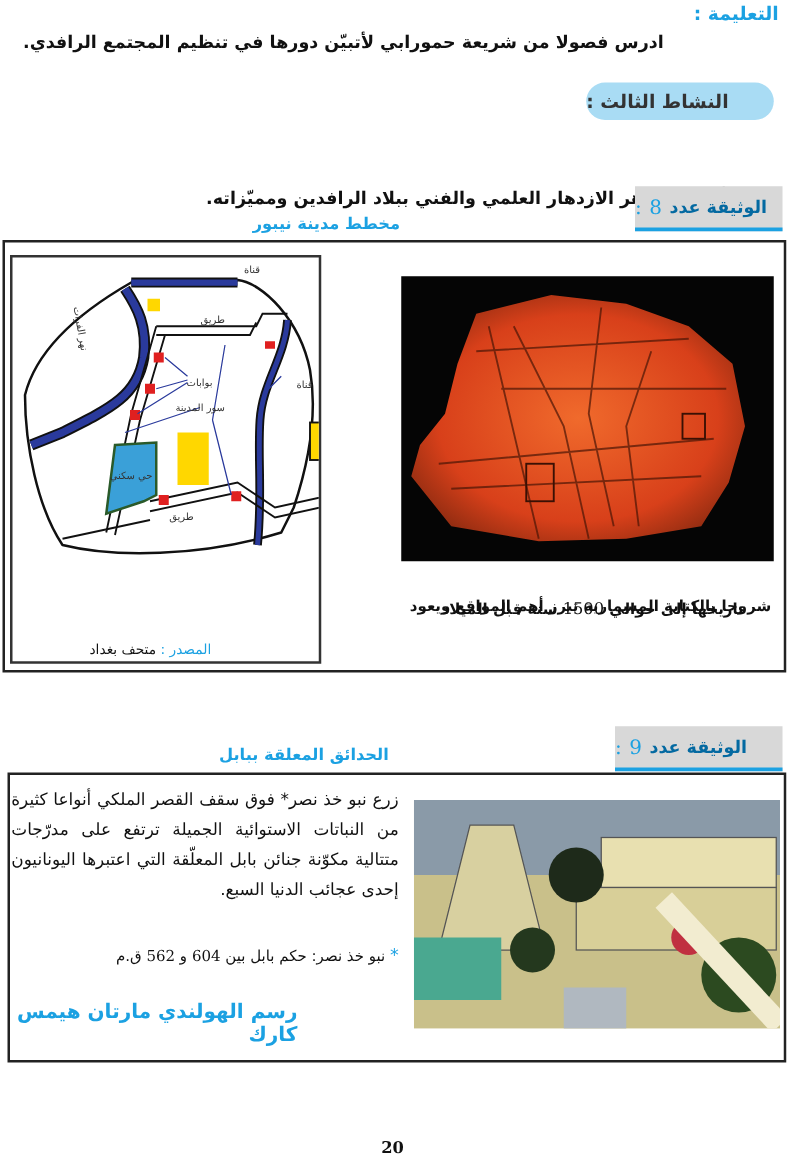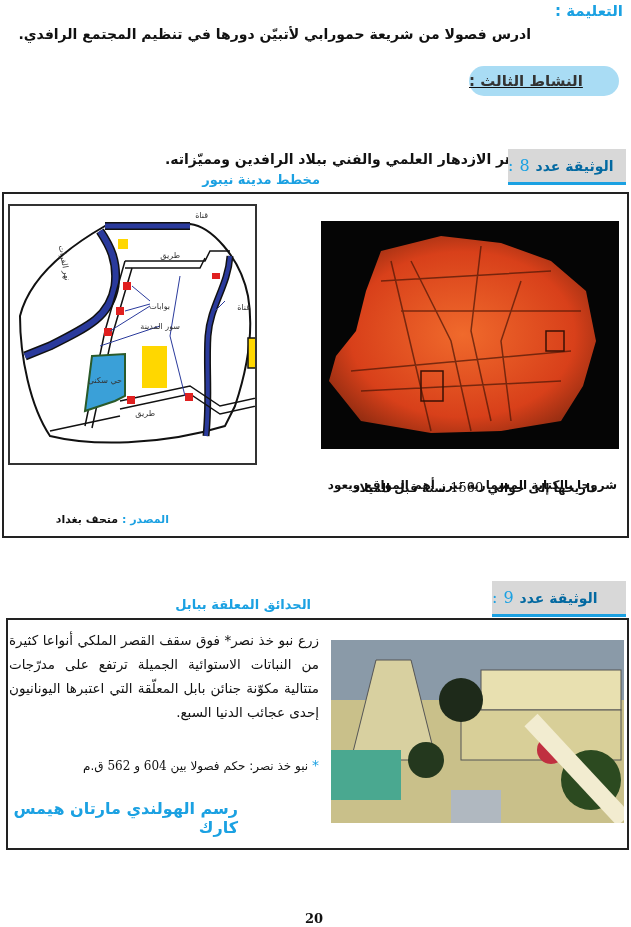--- a/index.html
+++ b/index.html
@@ -5,41 +5,41 @@
   html, body { margin:0; padding:0; background:#ffffff; }
   body { width:631px; height:927px; position:relative; overflow:hidden;
          font-family:"DejaVu Sans", sans-serif; direction:rtl; color:#111; }
   .abs { position:absolute; }
 
   #instr-title { top:2px; right:8px; font-size:15px; font-weight:bold; color:#1ba1e2; }
   #instr-text { top:26px; right:100px; font-size:14px; font-weight:bold; }
 
   #activity-pill { top:66px; right:12px; width:150px; height:30px; background:#a9dcf4;
                    border-radius:15px; display:flex; align-items:center; justify-content:flex-end;
-                   padding-right:0; box-sizing:border-box;text-decoration:underline; }
+                   padding-right:0; box-sizing:border-box; }
   #activity-pill span { font-size:15px; font-weight:bold; color:#333; margin-right:15px; }
   #activity-text { top:108px; right:50px; font-size:14px; font-weight:bold;margin-top:43px; }
 
   .doc-tab { background:#d8d8d8; height:36px; border-bottom:3px solid #1ba1e2;
              display:flex; align-items:center; justify-content:flex-end; padding-right:6px; box-sizing:border-box; }
   .doc-tab .lbl { font-size:14px; font-weight:bold; color:#0369a1; }
   .doc-tab .num { font-family:"DejaVu Serif", serif; font-size:16px; color:#1ba1e2; margin-right:6px; }
   .doc-title { font-size:13px; font-weight:bold; color:#1ba1e2; }
 
   #doc8-tab { top:149px; right:5px; width:118px; }
   #doc8-title { top:172px; right:311px; }
   #doc8-box { top:192px; left:2px; width:627px; height:346px; border:2px solid #222; box-sizing:border-box; }
 
-  #map { top:204px; left:8px; width:249px; height:261px; border:2px solid #333; box-sizing:border-box; background:#fff; }
+  #map { top:204px; left:8px; width:249px; height:327px; border:2px solid #333; box-sizing:border-box; background:#fff; }
   #tablet { top:221px; left:321px; width:298px; height:228px; background:#050505; overflow:hidden; }
 
   #cap8a { top:478px; right:14px; font-size:12px; font-weight:bold; }
   #cap8b { top:480px; right:36px; font-size:12px; font-weight:bold; }
   #cap8b .n { font-family:"DejaVu Serif", serif; font-weight:normal; font-size:13px; }
-  #src8 { top:513px; right:462px; font-size:11px; font-weight:bold;margin-left:44px; }
+  #src8 { top:513px; right:462px; font-size:11px; font-weight:normal;margin-left:44px; }
   #src8 .k { color:#1ba1e2; }
 
   #doc9-tab { top:581px; right:5px; width:134px; }
   #doc9-title { top:597px; right:320px; }
   #doc9-box { top:618px; left:6px; width:623px; height:232px; border:2px solid #222; box-sizing:border-box; }
 
   #gardens { top:640px; left:331px; width:293px; height:183px; overflow:hidden; }
 
   #g-text { top:628px; right:312px; width:310px; font-size:13.5px; line-height:24px; text-align:justify; }
   #g-note { top:757px; right:312px; font-size:12px; }
@@ -169,21 +169,21 @@
     <circle cx="260" cy="140" r="30" fill="#2c4a20"></circle>
     <circle cx="220" cy="110" r="14" fill="#c03040"></circle>
     <path d="M200 80 L293 180" stroke="#f2ecd0" stroke-width="18"></path>
     <rect x="120" y="150" width="50" height="33" fill="#b0b8c0"></rect>
   </svg>
 </div>
 
 <div id="g-text" class="abs">زرع نبو خذ نصر* فوق سقف القصر الملكي أنواعا كثيرة من النباتات الاستوائية الجميلة ترتفع على مدرّجات متتالية مكوّنة جنائن بابل المعلّقة التي اعتبرها اليونانيون إحدى عجائب الدنيا السبع.</div>
 <div id="g-note" class="abs">
   <span class="ast">*</span>
-  <span>نبو خذ نصر: حكم فصولا بين</span>
+  <span>نبو خذ نصر: حكم بابل بين</span>
   <span class="n">604</span>
   <span>و</span>
   <span class="n">562</span>
   <span>ق.م</span>
 </div>
 <div id="g-credit" class="abs">رسم الهولندي مارتان هيمس كارك</div>
 
 <div id="page-num" class="abs">20</div>
 
 </body></html>

